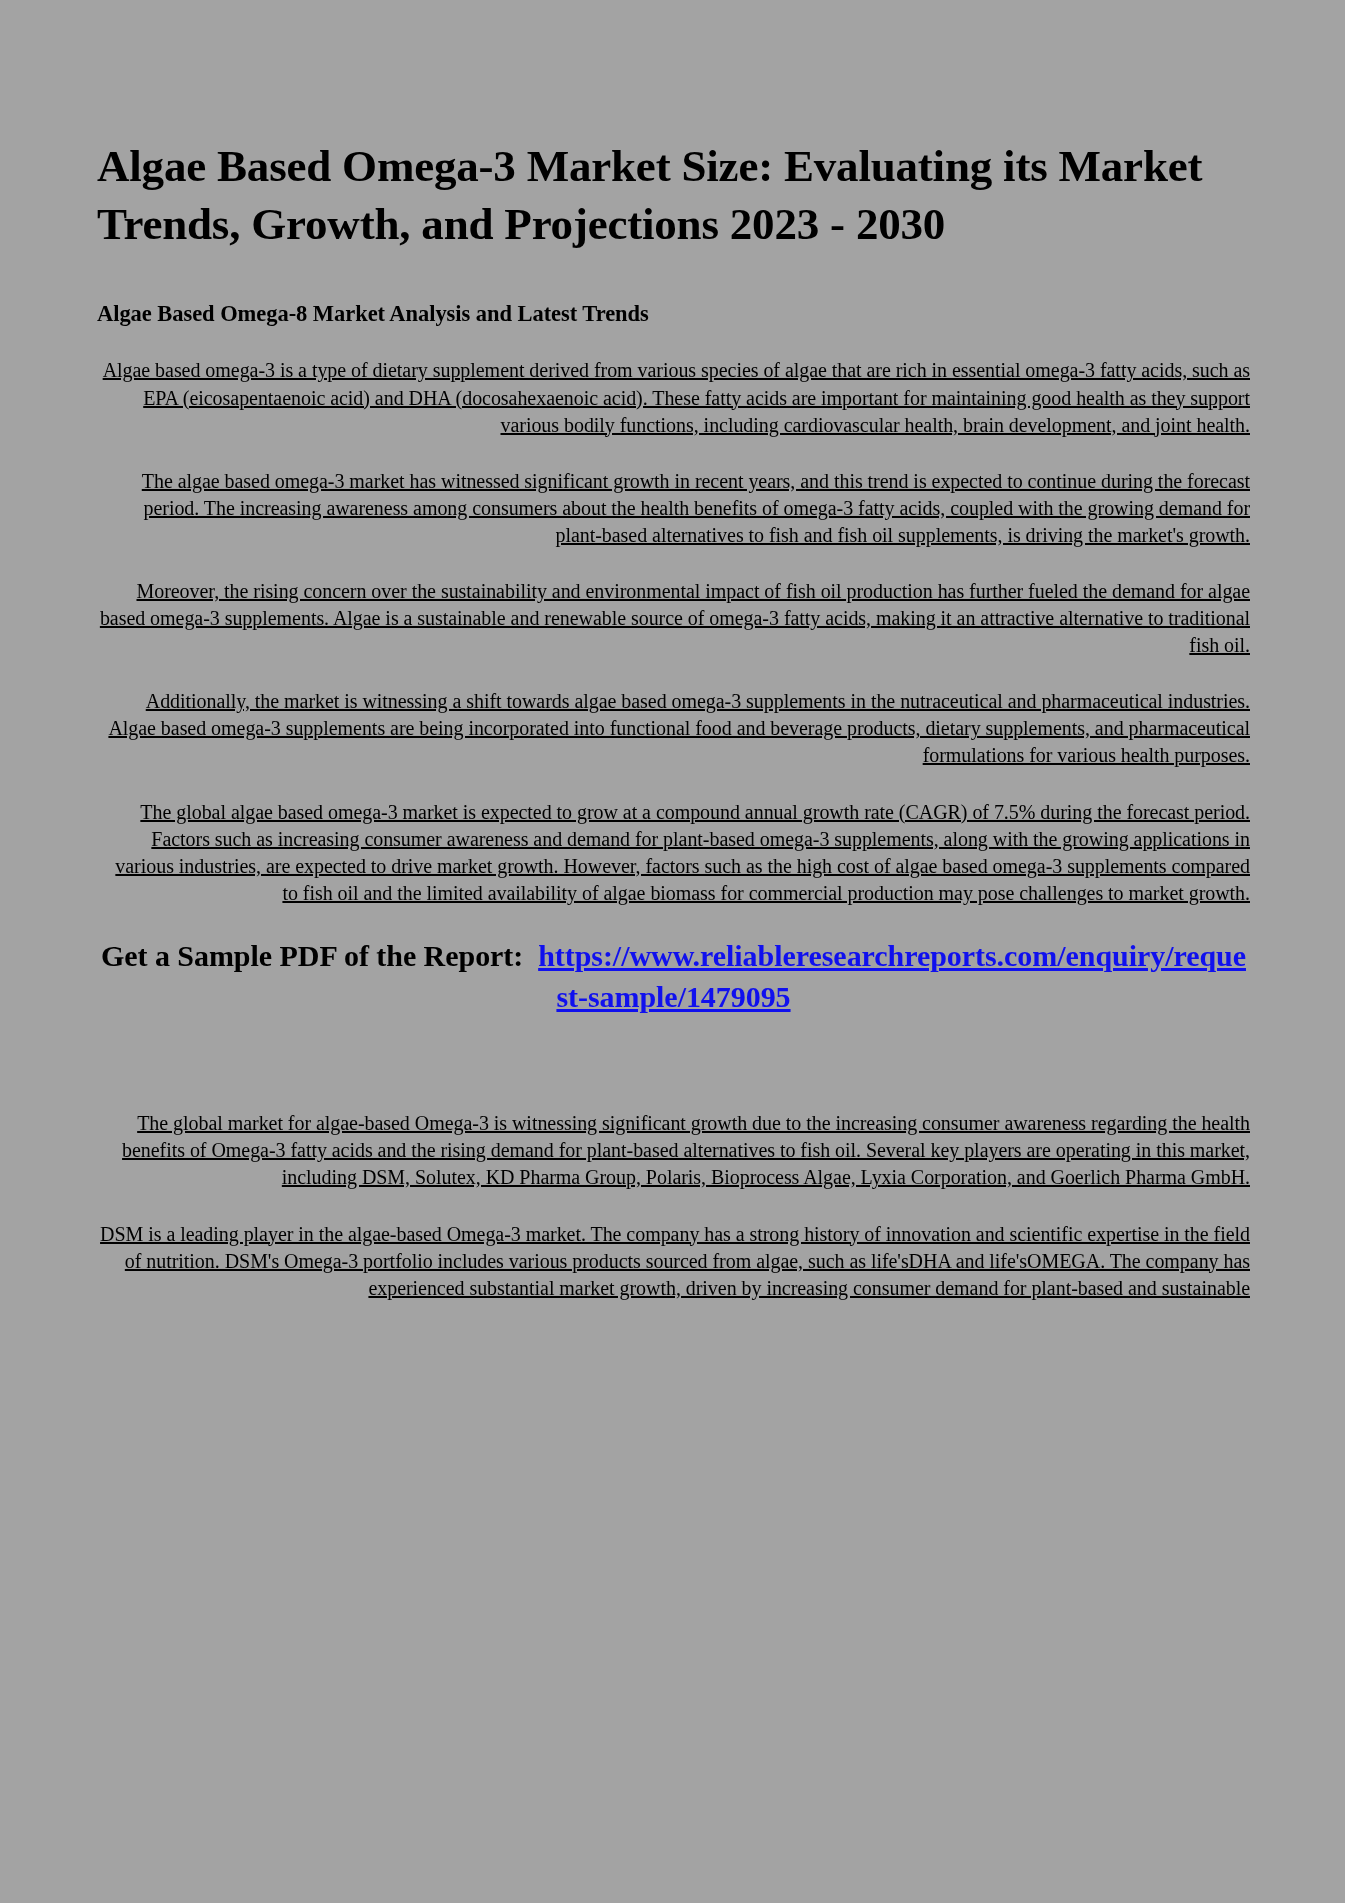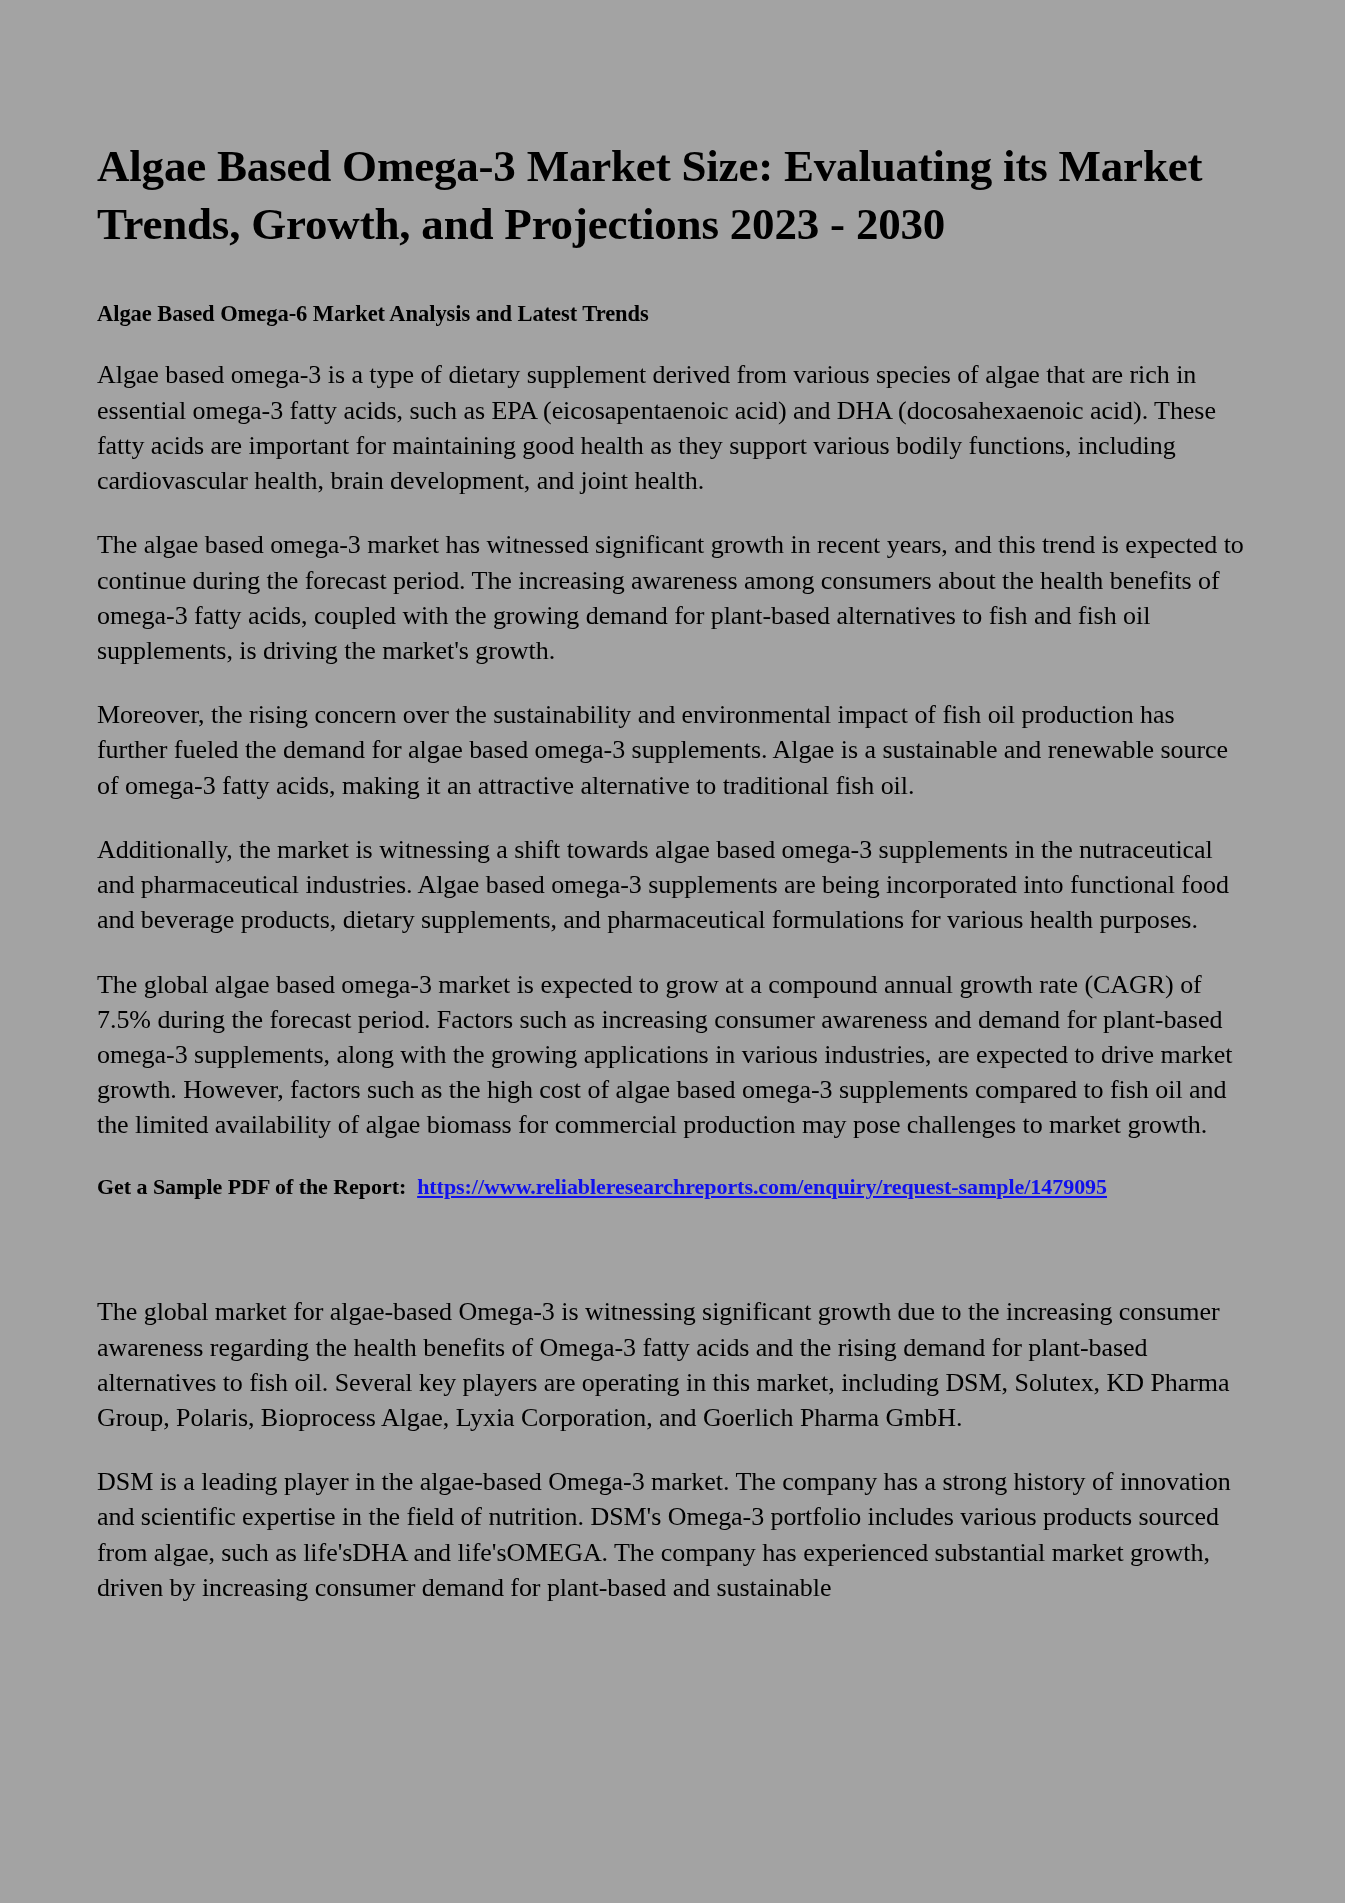--- a/index.html
+++ b/index.html
@@ -31,38 +31,40 @@
     max-width: 1120px;
   }
   h2.section-heading {
     font-size: 22.5px;
     font-weight: bold;
     line-height: 1.3;
     margin: 0 0 29px 0;
     letter-spacing: -0.05px;
   }
   p.body-text {
-    font-size: 26px;
+    font-size: 20px;
     font-weight: normal;
     line-height: 1.355;
     margin: 0 0 29px 0;
     max-width: 1157px;
-    text-align: left;
+    text-align: right;
     letter-spacing: -0.05px;
+    text-decoration: underline;
   }
   p.body-text:last-child {
     margin-bottom: 0;
     margin-top: 8px;
   }
   .link-block {
-    font-size: 22px;
+    font-size: 30px;
     line-height: 1.355;
     margin: 0 0 29px 0;
     max-width: 1157px;
     letter-spacing: -0.05px;
+    text-align: center;
   }
   .link-label {
     font-weight: bold;
   }
   a.report-link {
     font-weight: bold;
     color: #1010EE;
     text-decoration: underline;
     word-break: break-all;
   }
@@ -70,21 +72,21 @@
     height: 64px;
   }
 </style>
 </head>
 <body>
 
 <div class="page">
 
   <h1 class="doc-title">Algae Based Omega-3 Market Size: Evaluating its Market Trends, Growth, and Projections 2023 - 2030</h1>
 
-  <h2 class="section-heading">Algae Based Omega-6 Market Analysis and Latest Trends</h2>
+  <h2 class="section-heading">Algae Based Omega-8 Market Analysis and Latest Trends</h2>
 
   <p class="body-text">Algae based omega-3 is a type of dietary supplement derived from various species of algae that are rich in essential omega-3 fatty acids, such as EPA (eicosapentaenoic acid) and DHA (docosahexaenoic acid). These fatty acids are important for maintaining good health as they support various bodily functions, including cardiovascular health, brain development, and joint health.</p>
 
   <p class="body-text">The algae based omega-3 market has witnessed significant growth in recent years, and this trend is expected to continue during the forecast period. The increasing awareness among consumers about the health benefits of omega-3 fatty acids, coupled with the growing demand for plant-based alternatives to fish and fish oil supplements, is driving the market's growth.</p>
 
   <p class="body-text">Moreover, the rising concern over the sustainability and environmental impact of fish oil production has further fueled the demand for algae based omega-3 supplements. Algae is a sustainable and renewable source of omega-3 fatty acids, making it an attractive alternative to traditional fish oil.</p>
 
   <p class="body-text">Additionally, the market is witnessing a shift towards algae based omega-3 supplements in the nutraceutical and pharmaceutical industries. Algae based omega-3 supplements are being incorporated into functional food and beverage products, dietary supplements, and pharmaceutical formulations for various health purposes.</p>
 
   <p class="body-text">The global algae based omega-3 market is expected to grow at a compound annual growth rate (CAGR) of 7.5% during the forecast period. Factors such as increasing consumer awareness and demand for plant-based omega-3 supplements, along with the growing applications in various industries, are expected to drive market growth. However, factors such as the high cost of algae based omega-3 supplements compared to fish oil and the limited availability of algae biomass for commercial production may pose challenges to market growth.</p>

